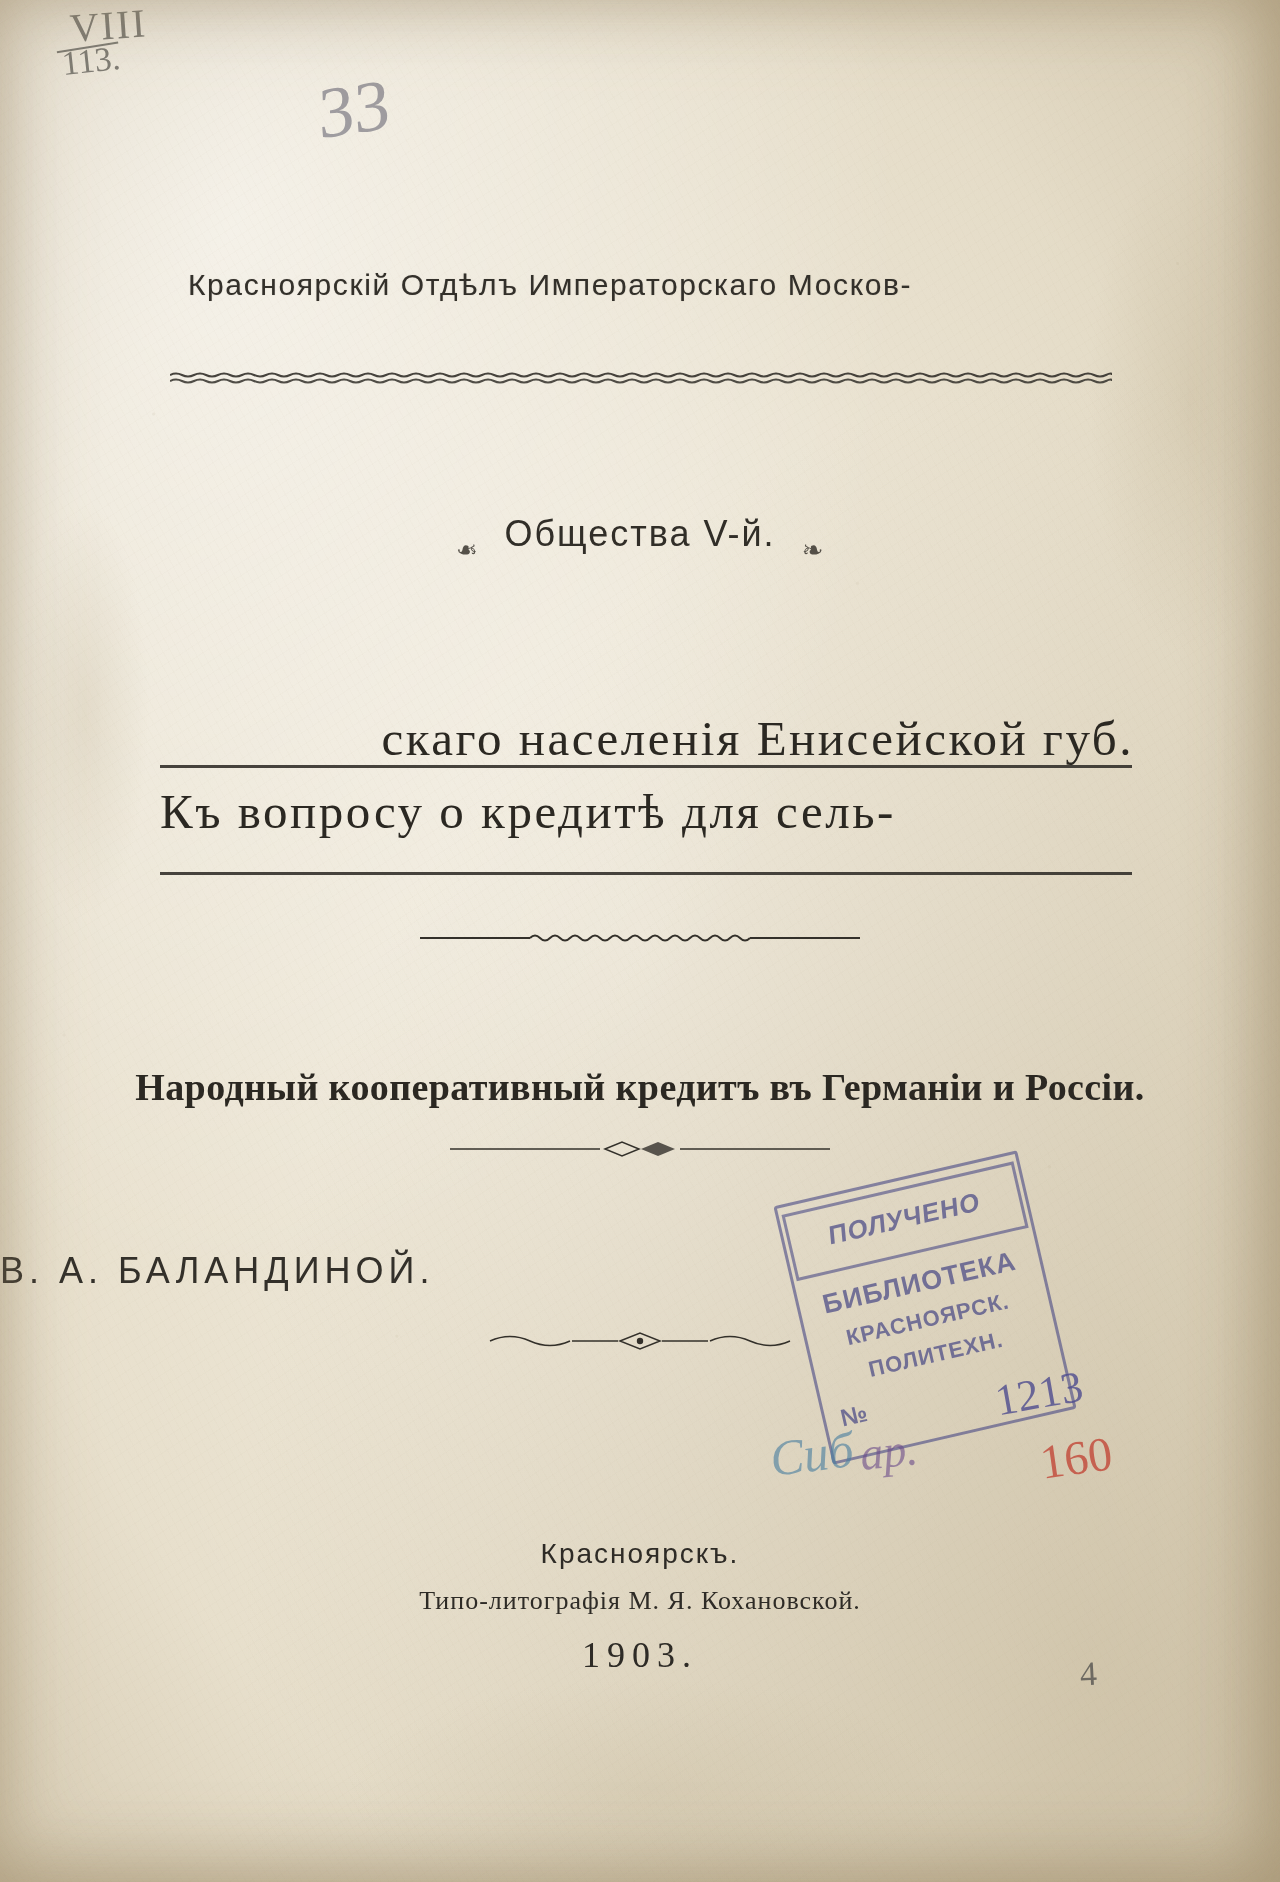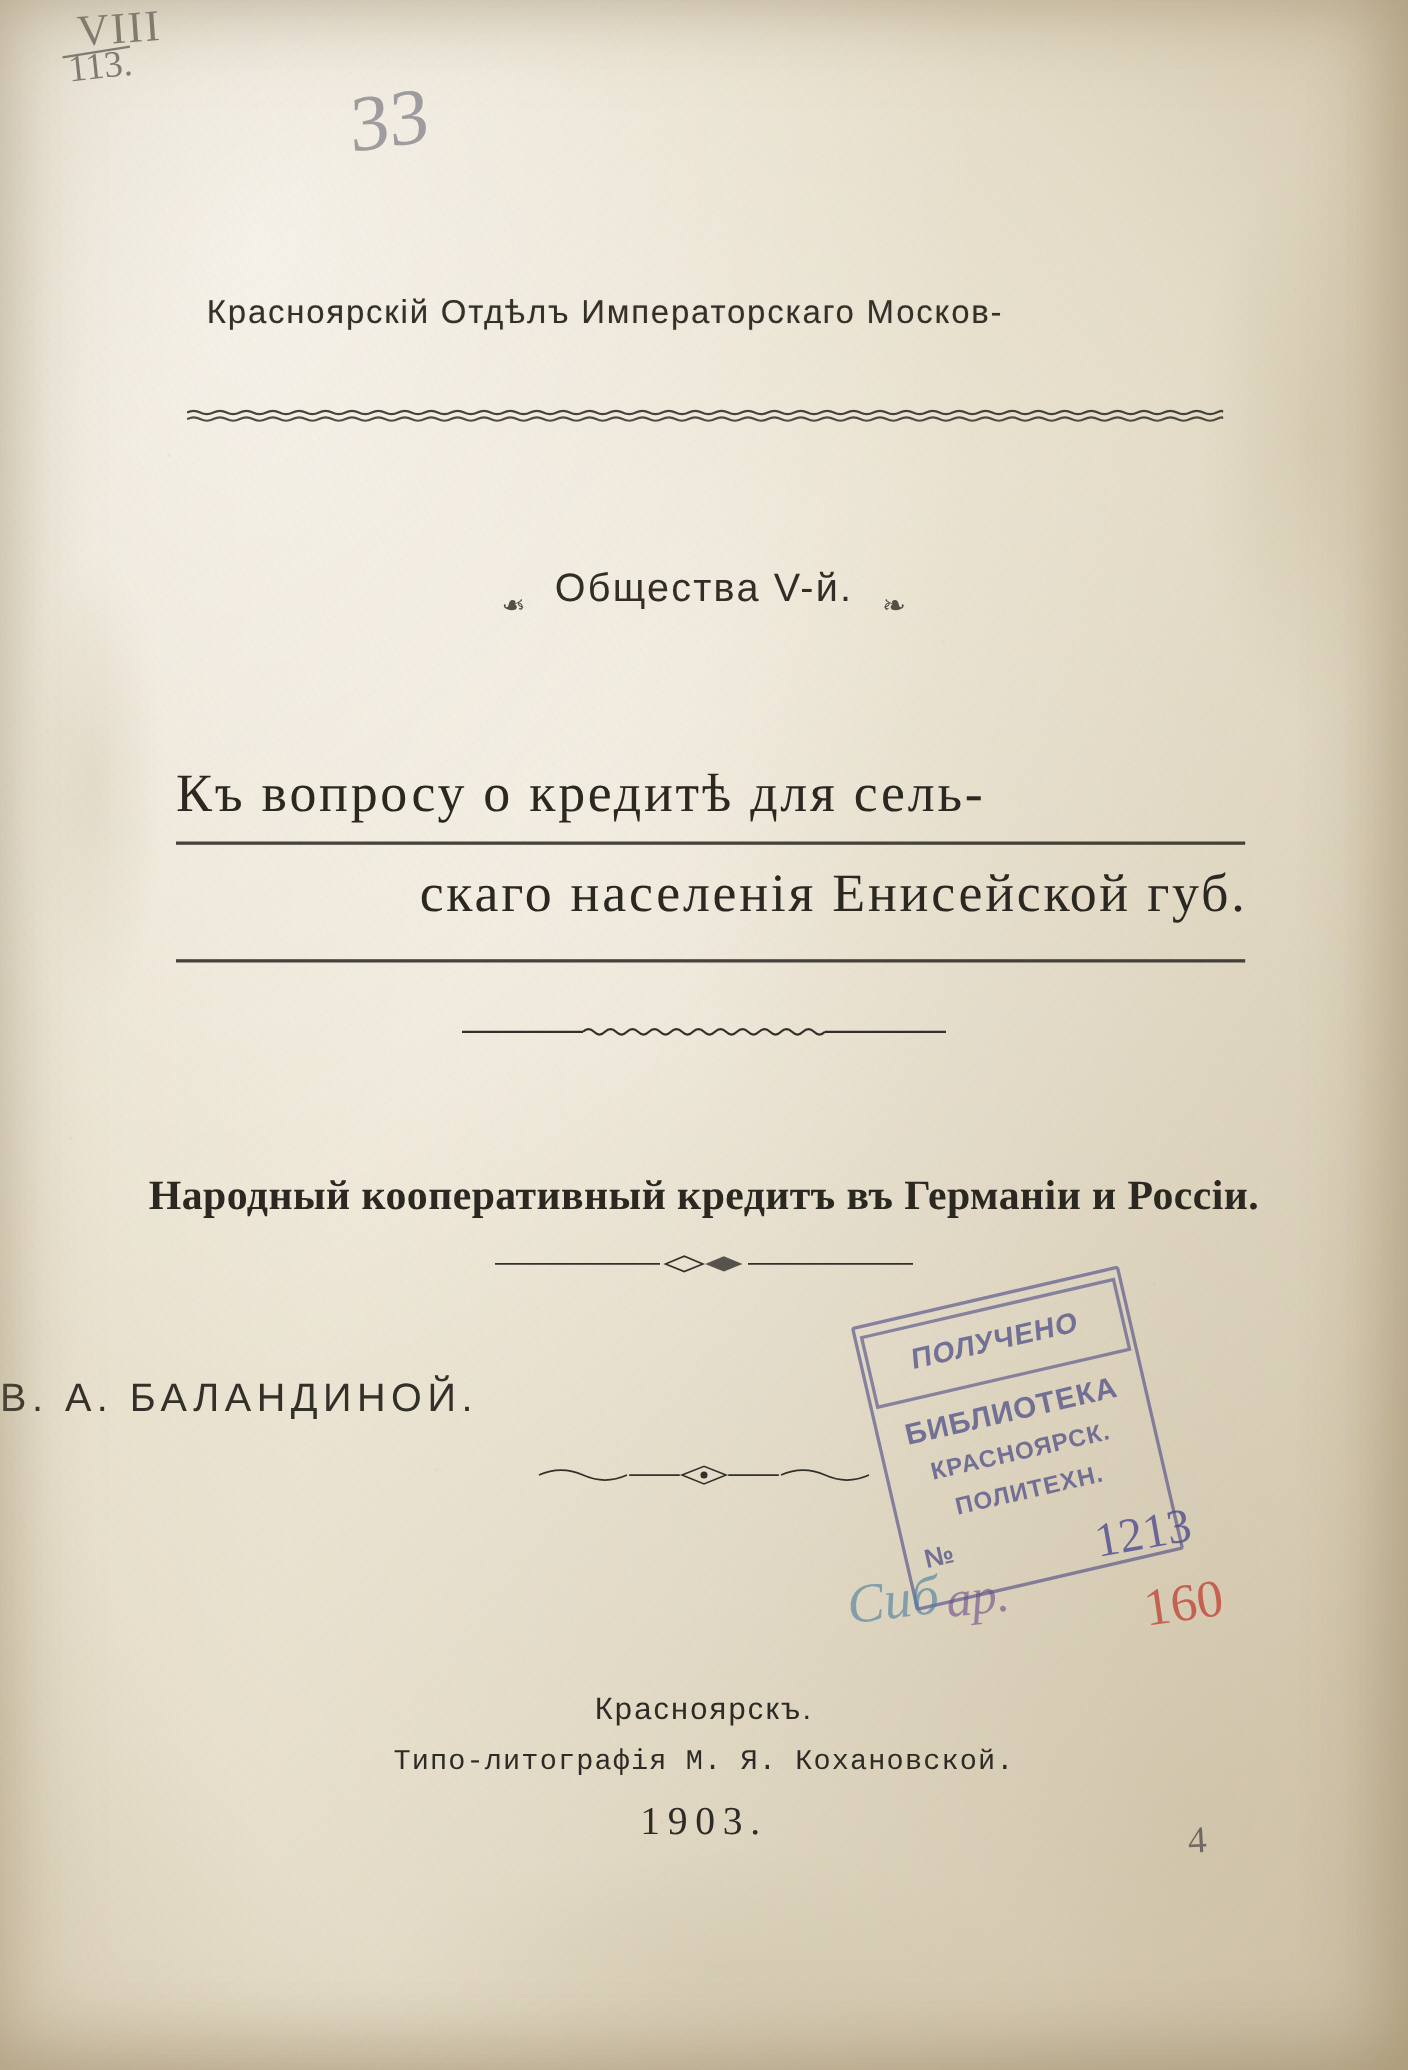--- a/index.html
+++ b/index.html
@@ -195,21 +195,21 @@
   }
   #imprint .city {
     font-size: 28px;
     letter-spacing: 2px;
     font-family: Liberation Sans, sans-serif;
     display: block;
   }
   #imprint .press {
     font-size: 26px;
     letter-spacing: 1px;
-    font-family: Liberation Mono, monospace;
+    font-family: Liberation Serif, serif;
     display: block;
     margin-top: 16px;
   }
   #imprint .year {
     font-size: 36px;
     letter-spacing: 7px;
     display: block;
     margin-top: 18px;
     font-family: "Liberation Serif", serif;
   }
@@ -335,22 +335,22 @@
 
   <div class="issue-wrap">
     <span id="issue">
       <span class="flourish left">❧</span>
       <span>Общества V-й.</span>
       <span class="flourish right">❧</span>
     </span>
   </div>
 
   <div id="title">
+    <span class="tline b">скаго населенія Енисейской губ.</span>
     <span class="tline a">Къ вопросу о кредитѣ для сель-</span>
-    <span class="tline b">скаго населенія Енисейской губ.</span>
   </div>
   <div id="rule-t1"></div>
   <div id="rule-t2"></div>
 
   <svg id="orn-mid-svg" style="position:absolute;left:420px;top:930px;width:440px;height:16px" viewBox="0 0 440 16" preserveAspectRatio="none">
     <line x1="0" y1="8" x2="110" y2="8" stroke="#33302a" stroke-width="2"></line>
     <path d="M110,8 q5,-5 10,0 t10,0 t10,0 t10,0 t10,0 t10,0 t10,0 t10,0 t10,0 t10,0 t10,0 t10,0 t10,0 t10,0 t10,0 t10,0 t10,0 t10,0 t10,0 t10,0 t10,0 t10,0" fill="none" stroke="#33302a" stroke-width="2"></path>
     <line x1="330" y1="8" x2="440" y2="8" stroke="#33302a" stroke-width="2"></line>
   </svg>
 

